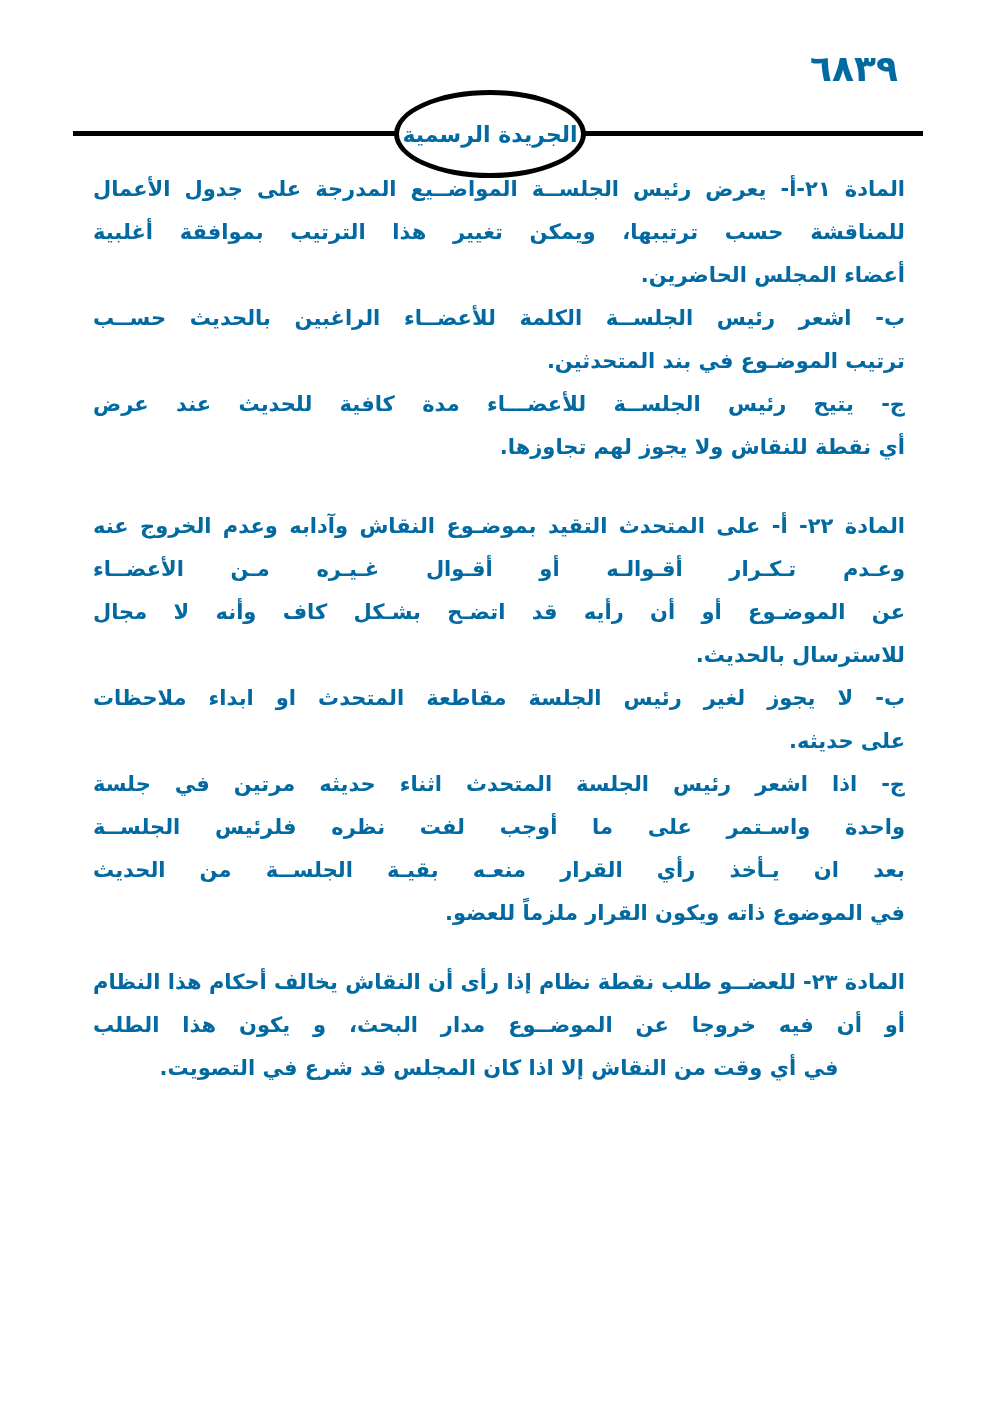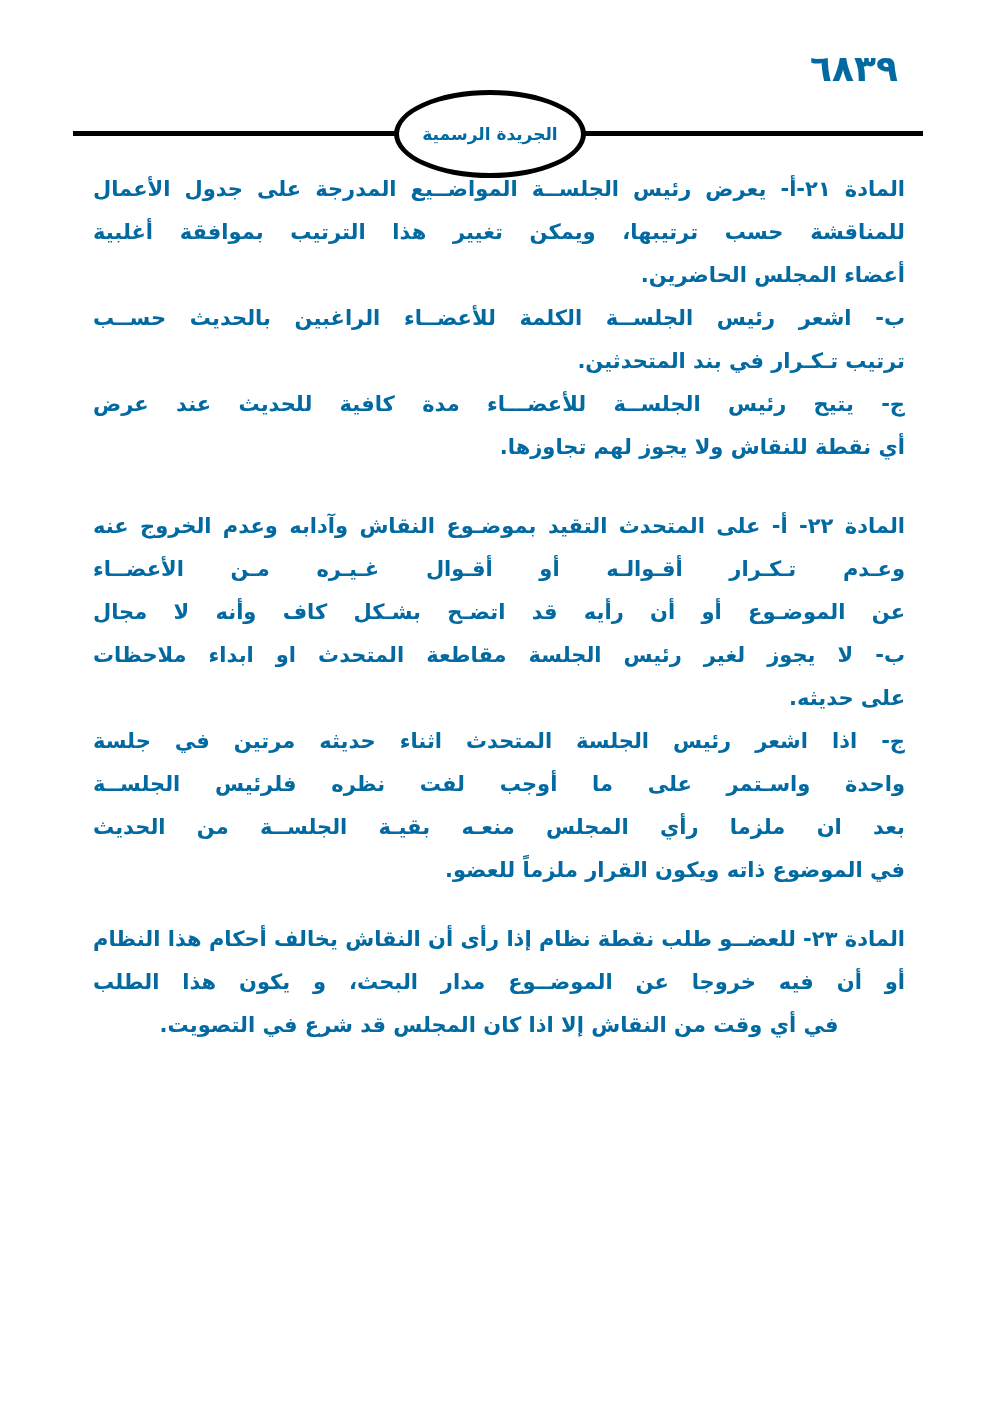--- a/index.html
+++ b/index.html
@@ -24,21 +24,21 @@
     width:850px; height:5px; background:#000;
   }
   .badge {
     position:absolute; top:90px; left:394px;
     width:182px; height:78px;
     background:#fff; border:5px solid #000;
     border-radius:50%;
     display:flex; align-items:center; justify-content:center;
     z-index:2;
   }
-  .badge span { font-size:17px; font-weight:700; direction:rtl; }
+  .badge span { font-size:22px; font-weight:700; direction:rtl; }
 
   
   .content {
     position:absolute; top:168px; right:95px;
     width:812px;
     direction:rtl; text-align:right;
     font-weight:700; font-size:21px; line-height:43px;
   }
   .content p.ln { margin:0; padding:0; white-space:normal; }
 
@@ -67,34 +67,35 @@
     <span>الجريدة الرسمية</span>
   </div>
 
   <div class="content">
 
     <section class="article art-21">
       <p class="ln jfull">المادة ٢١-أ- يعرض رئيس الجلســة المواضــيع المدرجة على جدول الأعمال</p>
       <p class="ln jfull mid">للمناقشة حسب ترتيبها، ويمكن تغيير هذا الترتيب بموافقة أغلبية</p>
       <p class="ln end">أعضاء المجلس الحاضرين.</p>
       <p class="ln jfull sub">ب- اشعر رئيس الجلســة الكلمة للأعضــاء الراغبين بالحديث حســب</p>
-      <p class="ln end">ترتيب تـكـرار في بند المتحدثين.</p>
+      <p class="ln end">ترتيب الموضـوع في بند المتحدثين.</p>
       <p class="ln jfull sub">ج- يتيح رئيس الجلســة للأعضـــاء مدة كافية للحديث عند عرض</p>
       <p class="ln end">أي نقطة للنقاش ولا يجوز لهم تجاوزها.</p>
     </section>
 
     <section class="article art-22">
       <p class="ln jfull">المادة ٢٢- أ- على المتحدث التقيد بموضـوع النقاش وآدابه وعدم الخروج عنه</p>
       <p class="ln jfull mid">وعـدم تـكـرار أقـوالـه أو أقـوال غـيـره مـن الأعضــاء</p>
       <p class="ln jfull mid">عن الموضـوع أو أن رأيه قد اتضـح بشـكل كاف وأنه لا مجال</p>
+      <p class="ln end">للاسترسال بالحديث.</p>
       <p class="ln jfull sub gap-top">ب- لا يجوز لغير رئيس الجلسة مقاطعة المتحدث او ابداء ملاحظات</p>
       <p class="ln end-2">على حديثه.</p>
       <p class="ln jfull sub">ج- اذا اشعر رئيس الجلسة المتحدث اثناء حديثه مرتين في جلسة</p>
       <p class="ln jfull mid">واحدة واسـتمر على ما أوجب لفت نظره فلرئيس الجلســة</p>
-      <p class="ln jfull mid">بعد ان ملزما رأي المجلس منعـه بقيـة الجلســة من الحديث</p>
+      <p class="ln jfull mid">بعد ان يـأخذ رأي القرار منعـه بقيـة الجلســة من الحديث</p>
       <p class="ln end">في الموضوع ذاته ويكون القرار ملزماً للعضو.</p>
     </section>
 
     <section class="article art-23">
       <p class="ln jfull">المادة ٢٣- للعضــو طلب نقطة نظام إذا رأى أن النقاش يخالف أحكام هذا النظام</p>
       <p class="ln jfull mid-sm">أو أن فيه خروجا عن الموضــوع مدار البحث، و يكون هذا الطلب</p>
       <p class="ln end-3">في أي وقت من النقاش إلا اذا كان المجلس قد شرع في التصويت.</p>
     </section>
 
   </div>

